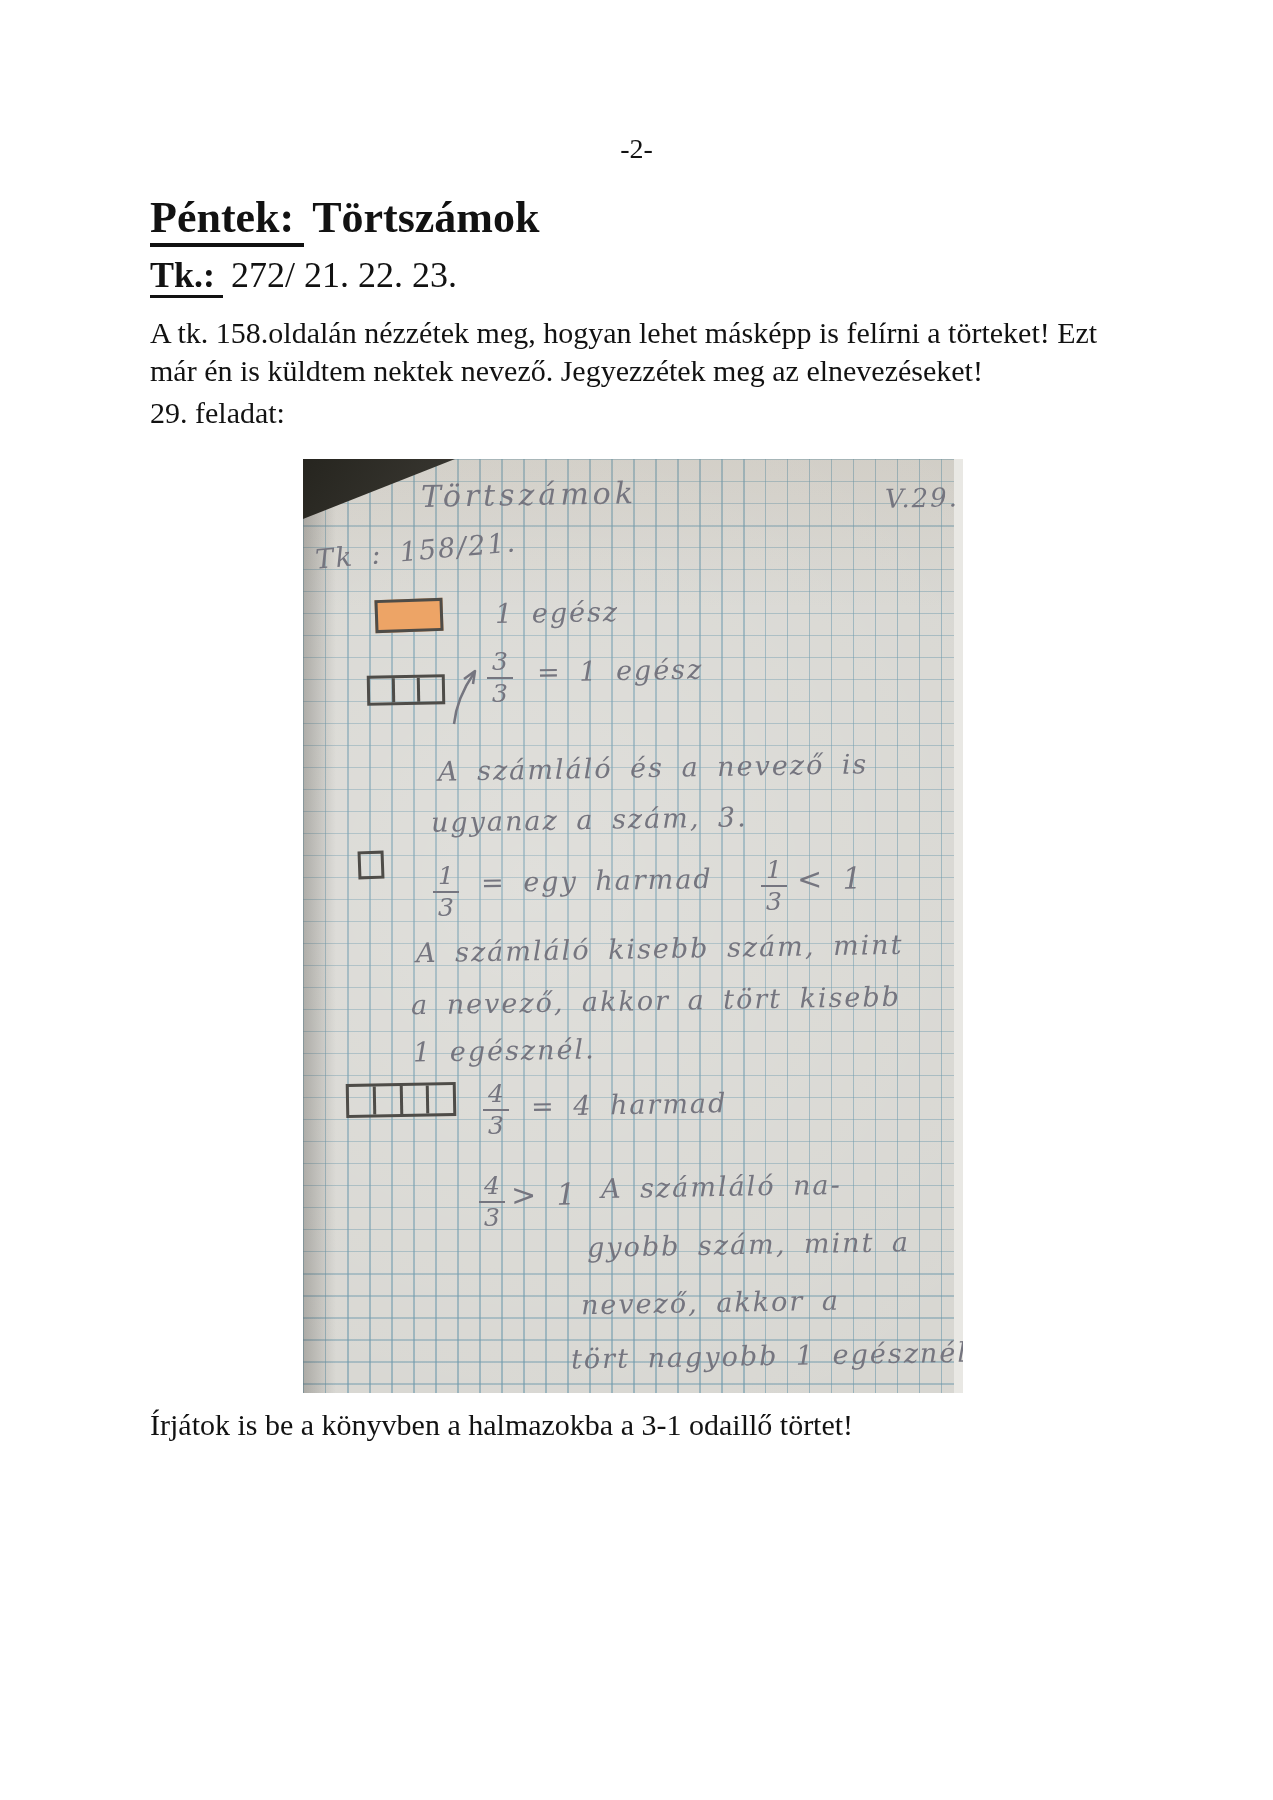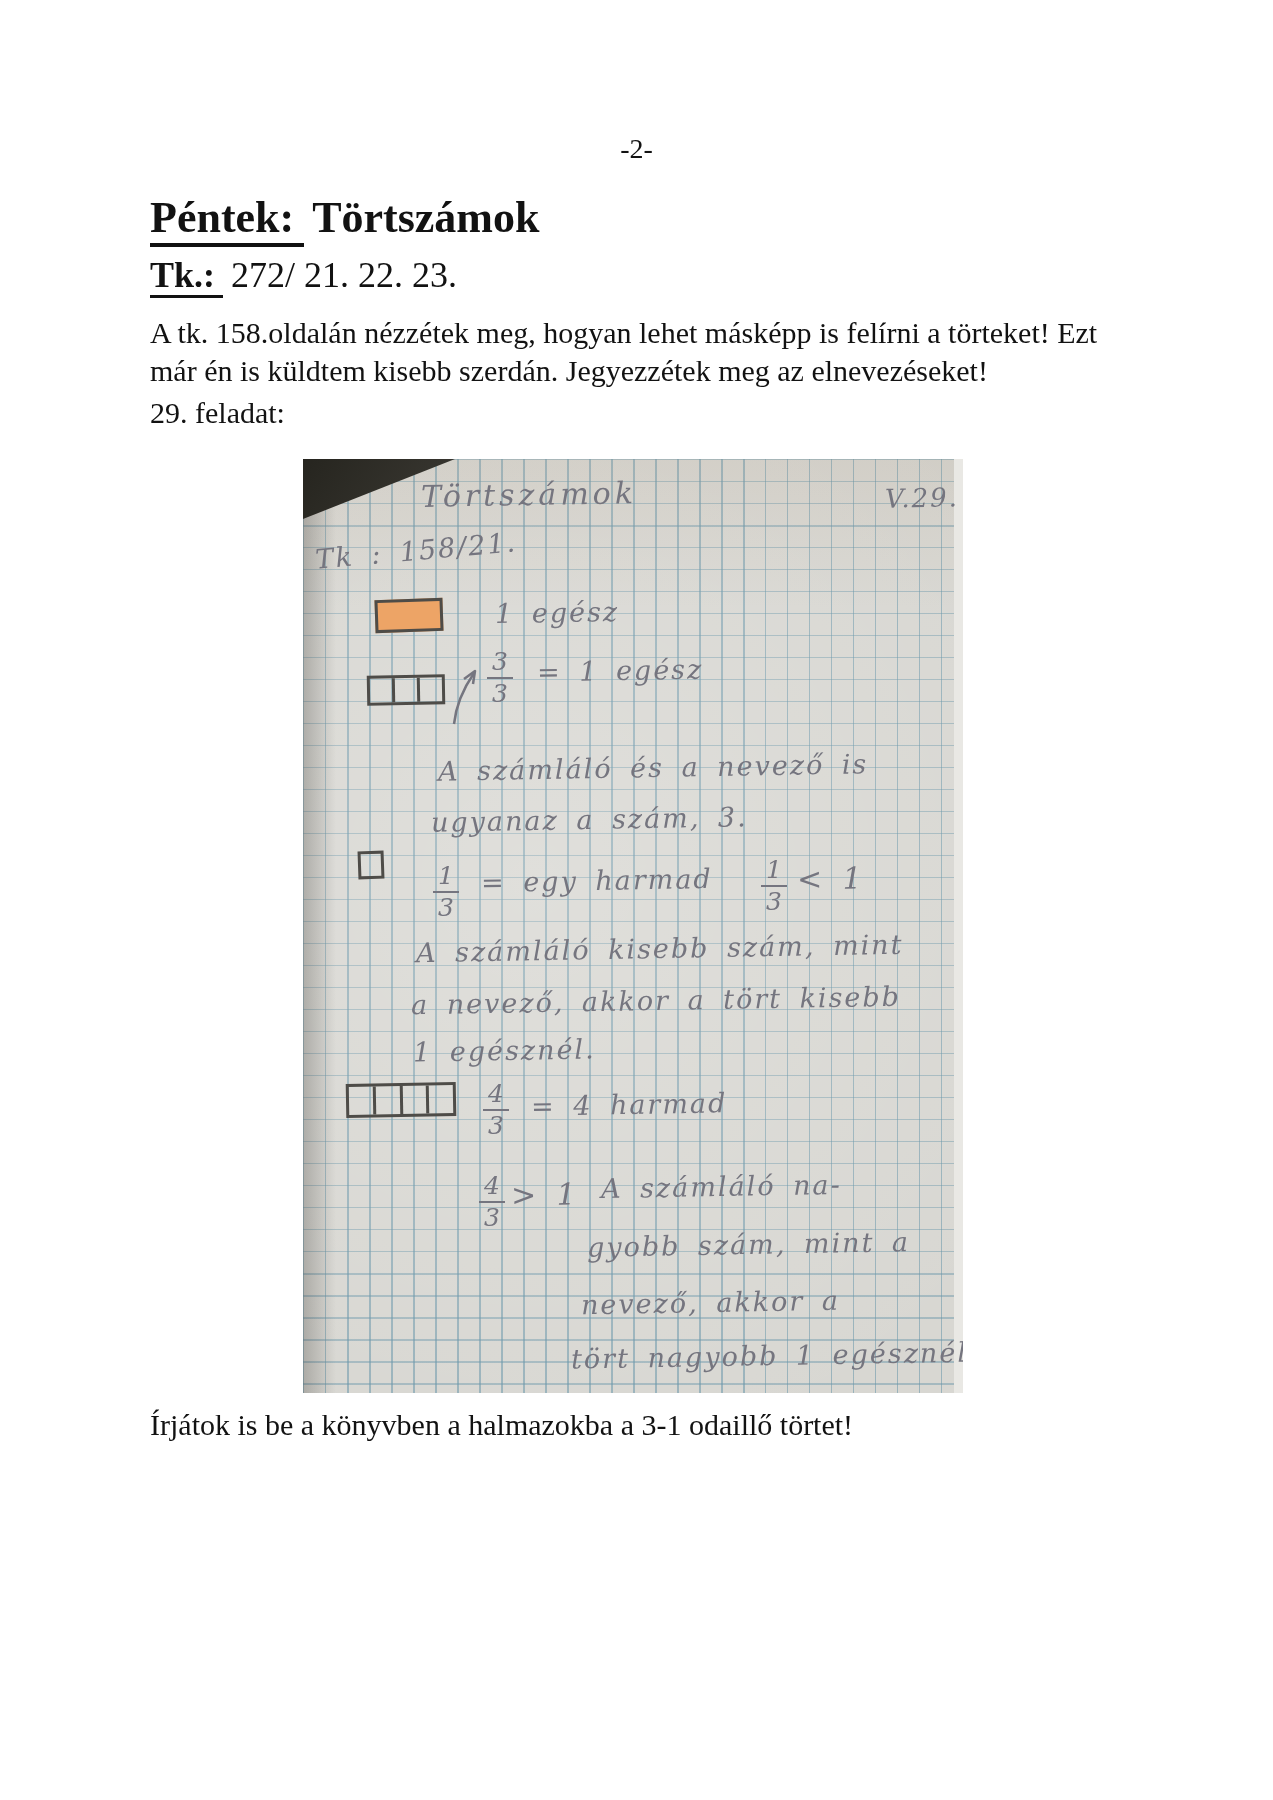--- a/index.html
+++ b/index.html
@@ -67,21 +67,21 @@
 <div class="page">
 
   <div class="pagenum">-2-</div>
 
   <h1 class="heading"><span class="u">Péntek:</span><span>Törtszámok</span></h1>
 
   <div class="tkline"><span class="u">Tk.:</span><span>272/ 21. 22. 23.</span></div>
 
   <div class="para intro">
     <div>A tk. 158.oldalán nézzétek meg, hogyan lehet másképp is felírni a törteket! Ezt</div>
-    <div>már én is küldtem kisebb szerdán. Jegyezzétek meg az elnevezéseket!</div>
+    <div>már én is küldtem nektek nevező. Jegyezzétek meg az elnevezéseket!</div>
   </div>
 
   <div class="para task">29. feladat:</div>
 
   <figure class="photo">
     <div class="dark-corner"></div>
     <div class="edge-strip"></div>
 
     <div class="hw title" style="left:118px; top:18px;">Törtszámok</div>
     <div class="hw date" style="left:582px; top:24px;">V.29.</div>

